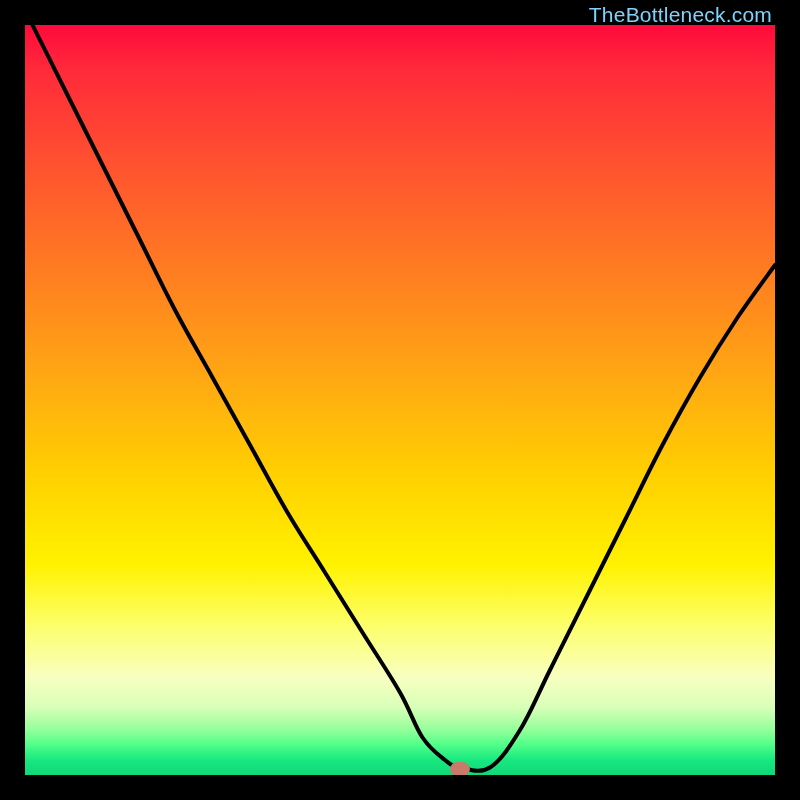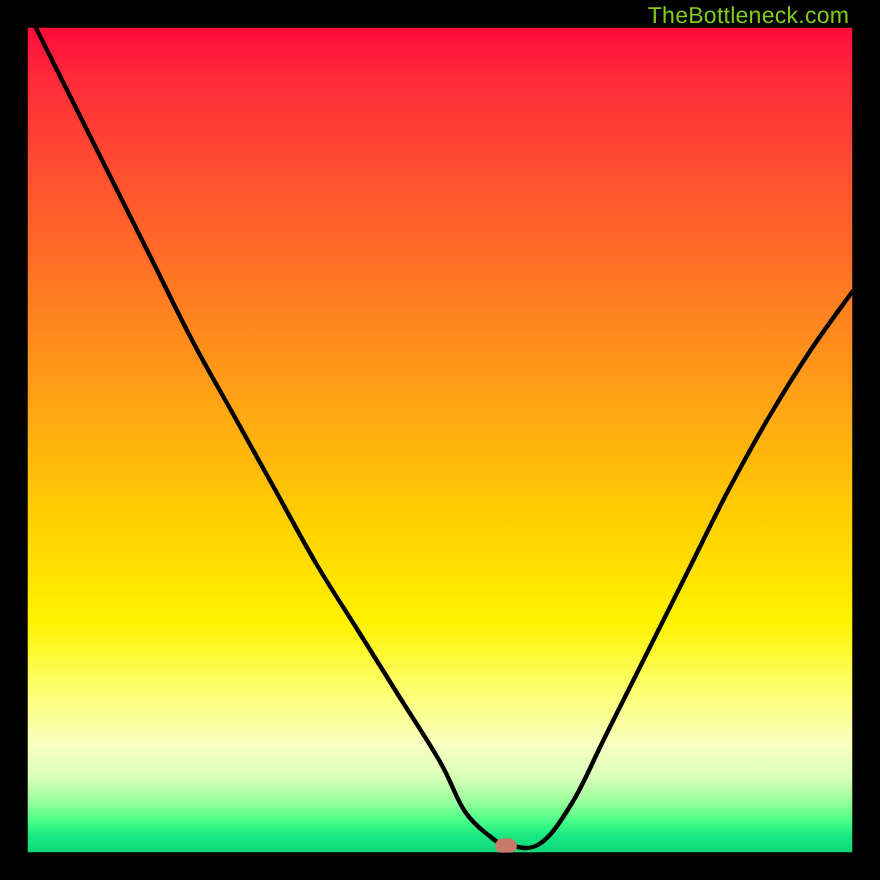--- a/index.html
+++ b/index.html
@@ -37,21 +37,21 @@
       #93ff9a 94%,
       #4fff88 96%,
       #18e880 98%,
       #0fd878 100%
     );
   }
   .watermark {
     position: absolute;
     top: 3px;
     right: 28px;
-    color: #84cc16;
+    color: #7dd3fc;
     font-size: 21px;
     font-weight: 400;
     letter-spacing: 0.2px;
     z-index: 10;
   }
   svg.curve {
     position: absolute;
     left: 0; top: 0;
     width: 750px;
     height: 750px;

